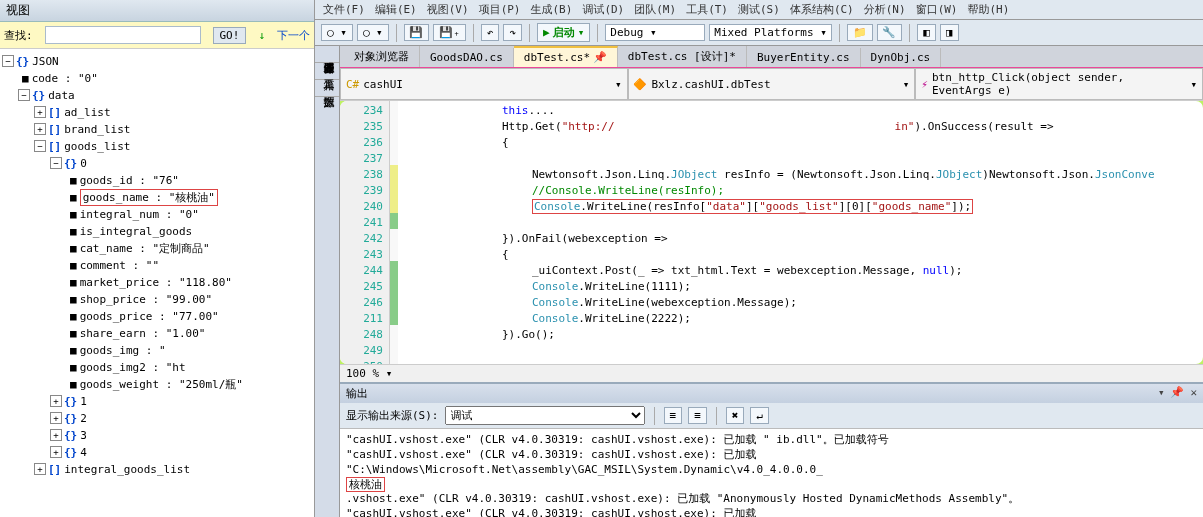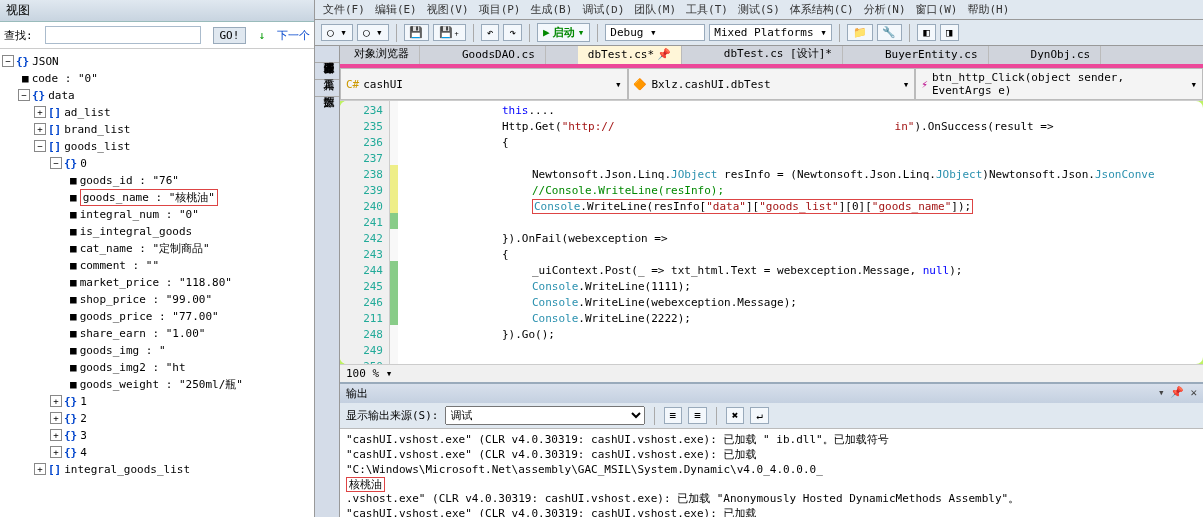--- a/index.html
+++ b/index.html
@@ -1,17 +1,17 @@
 <!DOCTYPE html>
 <html><head>
 <meta charset="utf-8">
 <style>
 * { margin: 0; padding: 0; box-sizing: border-box; font-family: "Microsoft YaHei", Consolas, monospace; font-size: 11px; }
 body { background: #e8e8e8; width: 1203px; height: 517px; overflow: hidden; display: flex; }
-.left-panel { width: 315px; background: #ffffff; border-right: 1px solid #999; display: flex; flex-direction: column; }
+.left-panel { width: 315px; background: #fef9c3; border-right: 1px solid #999; display: flex; flex-direction: column; }
 .view-header { background: linear-gradient(#e0e8f0, #c8d4e0); padding: 2px 6px; border-bottom: 1px solid #9bb; font-size: 12px; }
 .search-row { padding: 4px; border-bottom: 1px solid #ccc; display: flex; align-items: center; gap: 12px; }
 .search-row input { flex: 1; border: 1px solid #abc; padding: 1px 3px; height: 18px; }
 .search-btn { border: 1px solid #9ab; background: #e0e8f0; padding: 1px 6px; font-size: 11px; cursor: pointer; }
 .next-link { color: #04c; font-size: 11px; cursor: pointer; }
 .down-arr { color: #090; }
 .tree { flex: 1; overflow: auto; padding: 4px 2px; background: #fff; }
 .tree-node { white-space: nowrap; display: flex; align-items: center; height: 16px; margin-bottom: 1px; }
 .indent { display: inline-block; }
 .expander { width: 12px; height: 12px; border: 1px solid #888; display: inline-flex; align-items: center; justify-content: center; font-size: 9px; line-height: 1; margin-right: 2px; cursor: pointer; background: #fff; }
@@ -24,21 +24,21 @@
 .top-toolbar { background: #e0e8f0; padding: 2px 8px; border-bottom: 1px solid #999; display: flex; gap: 10px; font-size: 11px; color: #333; }
 .second-toolbar { background: #e0e8f0; padding: 3px 6px; border-bottom: 1px solid #999; display: flex; align-items: center; gap: 4px; }
 .tb-btn { border: 1px solid #9ab; background: #f4f8fc; padding: 1px 5px; cursor: pointer; font-size: 11px; display:inline-flex; align-items:center; gap:3px; }
 .tb-sep { border-left: 1px solid #aaa; height: 18px; margin: 0 3px; }
 .dropdown { border: 1px solid #9ab; background: #fff; padding: 1px 4px; font-size: 11px; min-width: 100px; }
 .start-btn { color: #080; font-weight: bold; }
 .editor-zone { flex: 1; display: flex; overflow: hidden; }
 .tool-tabs { width: 25px; background: #d4dce8; display: flex; flex-direction: column; border-right: 1px solid #999; }
 .tool-tab { writing-mode: vertical-rl; padding: 8px 4px; font-size: 11px; border-bottom: 1px solid #aaa; cursor: pointer; }
 .editor-main { flex: 1; display: flex; flex-direction: column; overflow: hidden; }
-.tabs-row { background: #d0d4dc; padding: 0 4px; display: flex; align-items: flex-end; height: 22px; border-bottom: 4px solid #ec4899; gap: 32px; }
+.tabs-row { background: #d0d4dc; padding: 0 4px; display: flex; align-items: flex-end; height: 22px; border-bottom: 1px solid #ec4899; }
 .tab { padding: 3px 10px; font-size: 11px; background: #d0d4dc; cursor: pointer; border-right: 1px solid #bbb; }
 .tab.active { background: #fff6d8; border-top: 2px solid #f0c040; }
 .pin { color: #888; margin-left: 3px; }
 .nav-dropdowns { display: flex; border-bottom: 1px solid #ccc; background: #f4f4f4; }
 .nav-dd { flex: 1; border: 1px solid #bbb; padding: 2px 5px; font-size: 11px; display: flex; align-items: center; gap: 4px; }
 .code-area { flex: 1; display: flex; overflow: hidden; background: #fff; border-radius: 7px; }
 .gutter { width: 50px; background: #f0f0f0; border-right: 1px solid #ccc; text-align: right; color: #2a9; font-size: 11px; padding: 2px 6px 0 0; font-family: Consolas, monospace; }
 .gutter div { height: 16px; line-height: 16px; }
 .marker-strip { width: 8px; background: #f8f8f8; }
 .marker-strip div { height: 16px; }
@@ -212,21 +212,21 @@
   </div>
 </div>
 
 <div class="right-panel">
   <div class="top-toolbar" id="menubar">
       <span style="cursor: pointer;">文件(F)</span>
       <span style="cursor: pointer;">编辑(E)</span>
       <span style="cursor: pointer;">视图(V)</span>
       <span style="cursor: pointer;">项目(P)</span>
       <span style="cursor: pointer;">生成(B)</span>
-      <span style="cursor: pointer; font-family: Liberation Mono, monospace;">调试(D)</span>
+      <span style="cursor: pointer;">调试(D)</span>
       <span style="cursor: pointer;">团队(M)</span>
       <span style="cursor: pointer;">工具(T)</span>
       <span style="cursor: pointer;">测试(S)</span>
       <span style="cursor: pointer;">体系结构(C)</span>
       <span style="cursor: pointer;">分析(N)</span>
       <span style="cursor: pointer;">窗口(W)</span>
       <span style="cursor: pointer;">帮助(H)</span>
     </div>
   <div class="second-toolbar">
     <span class="tb-btn">◯ ▾</span>

